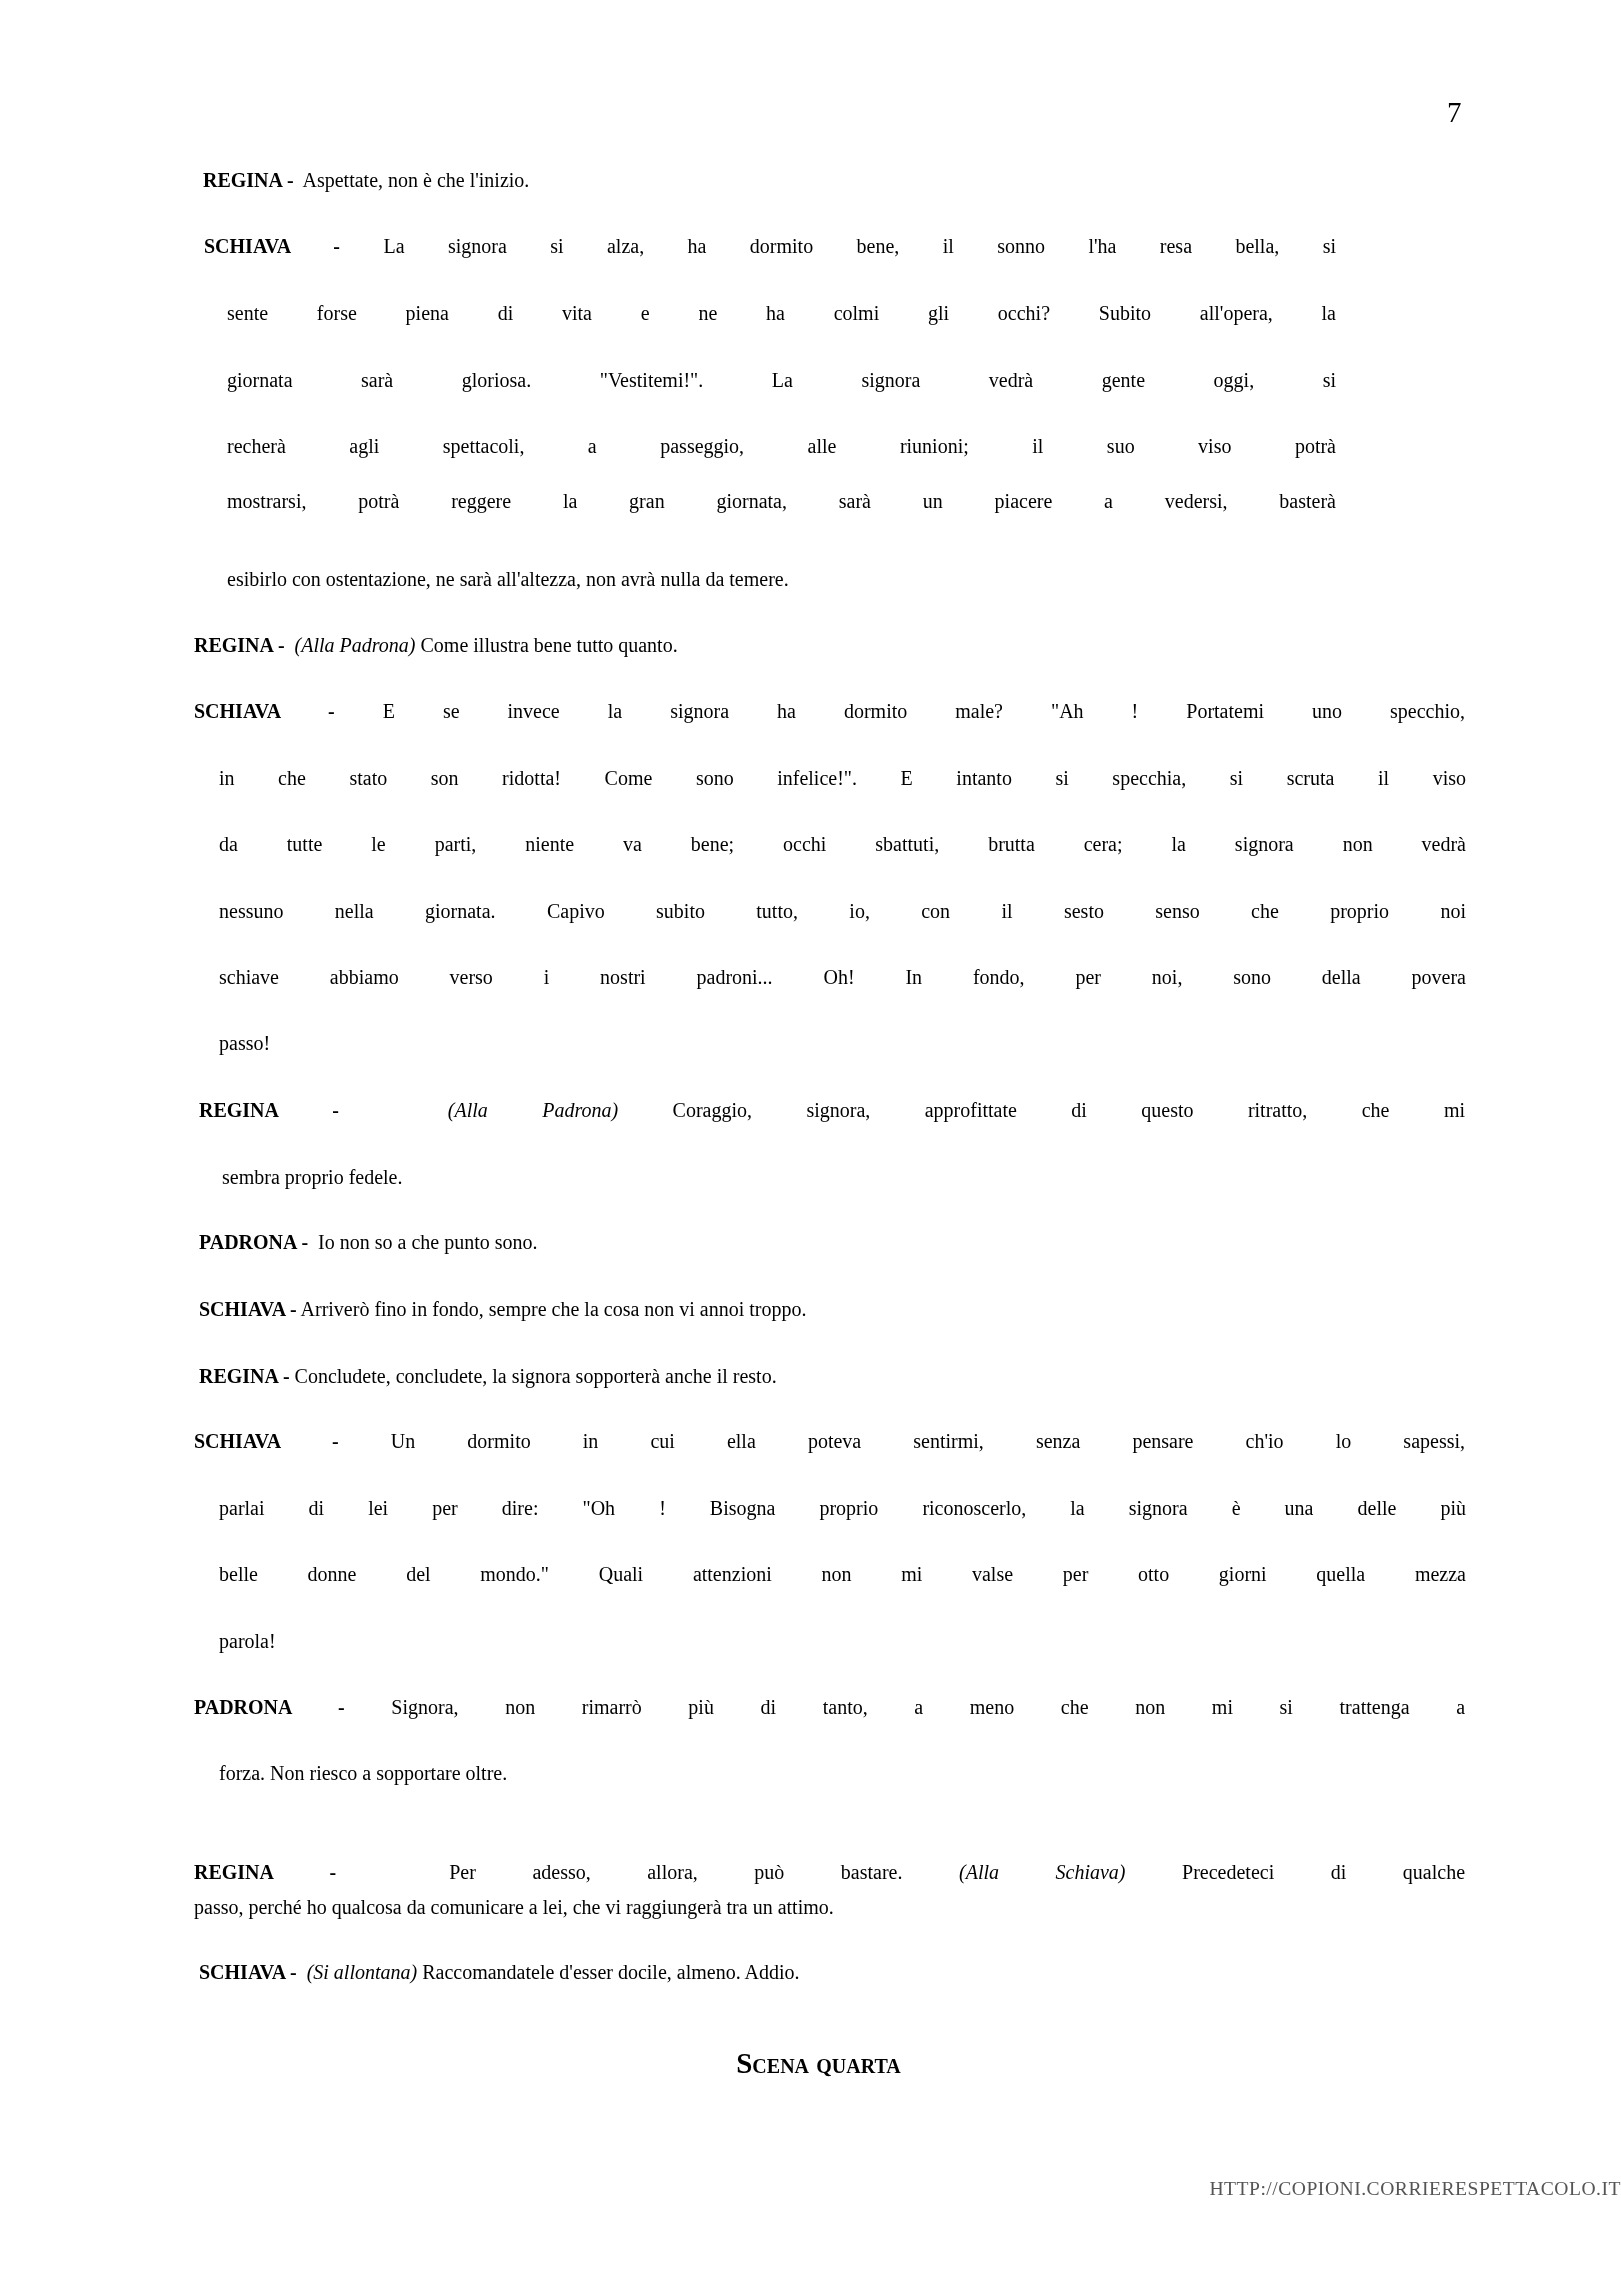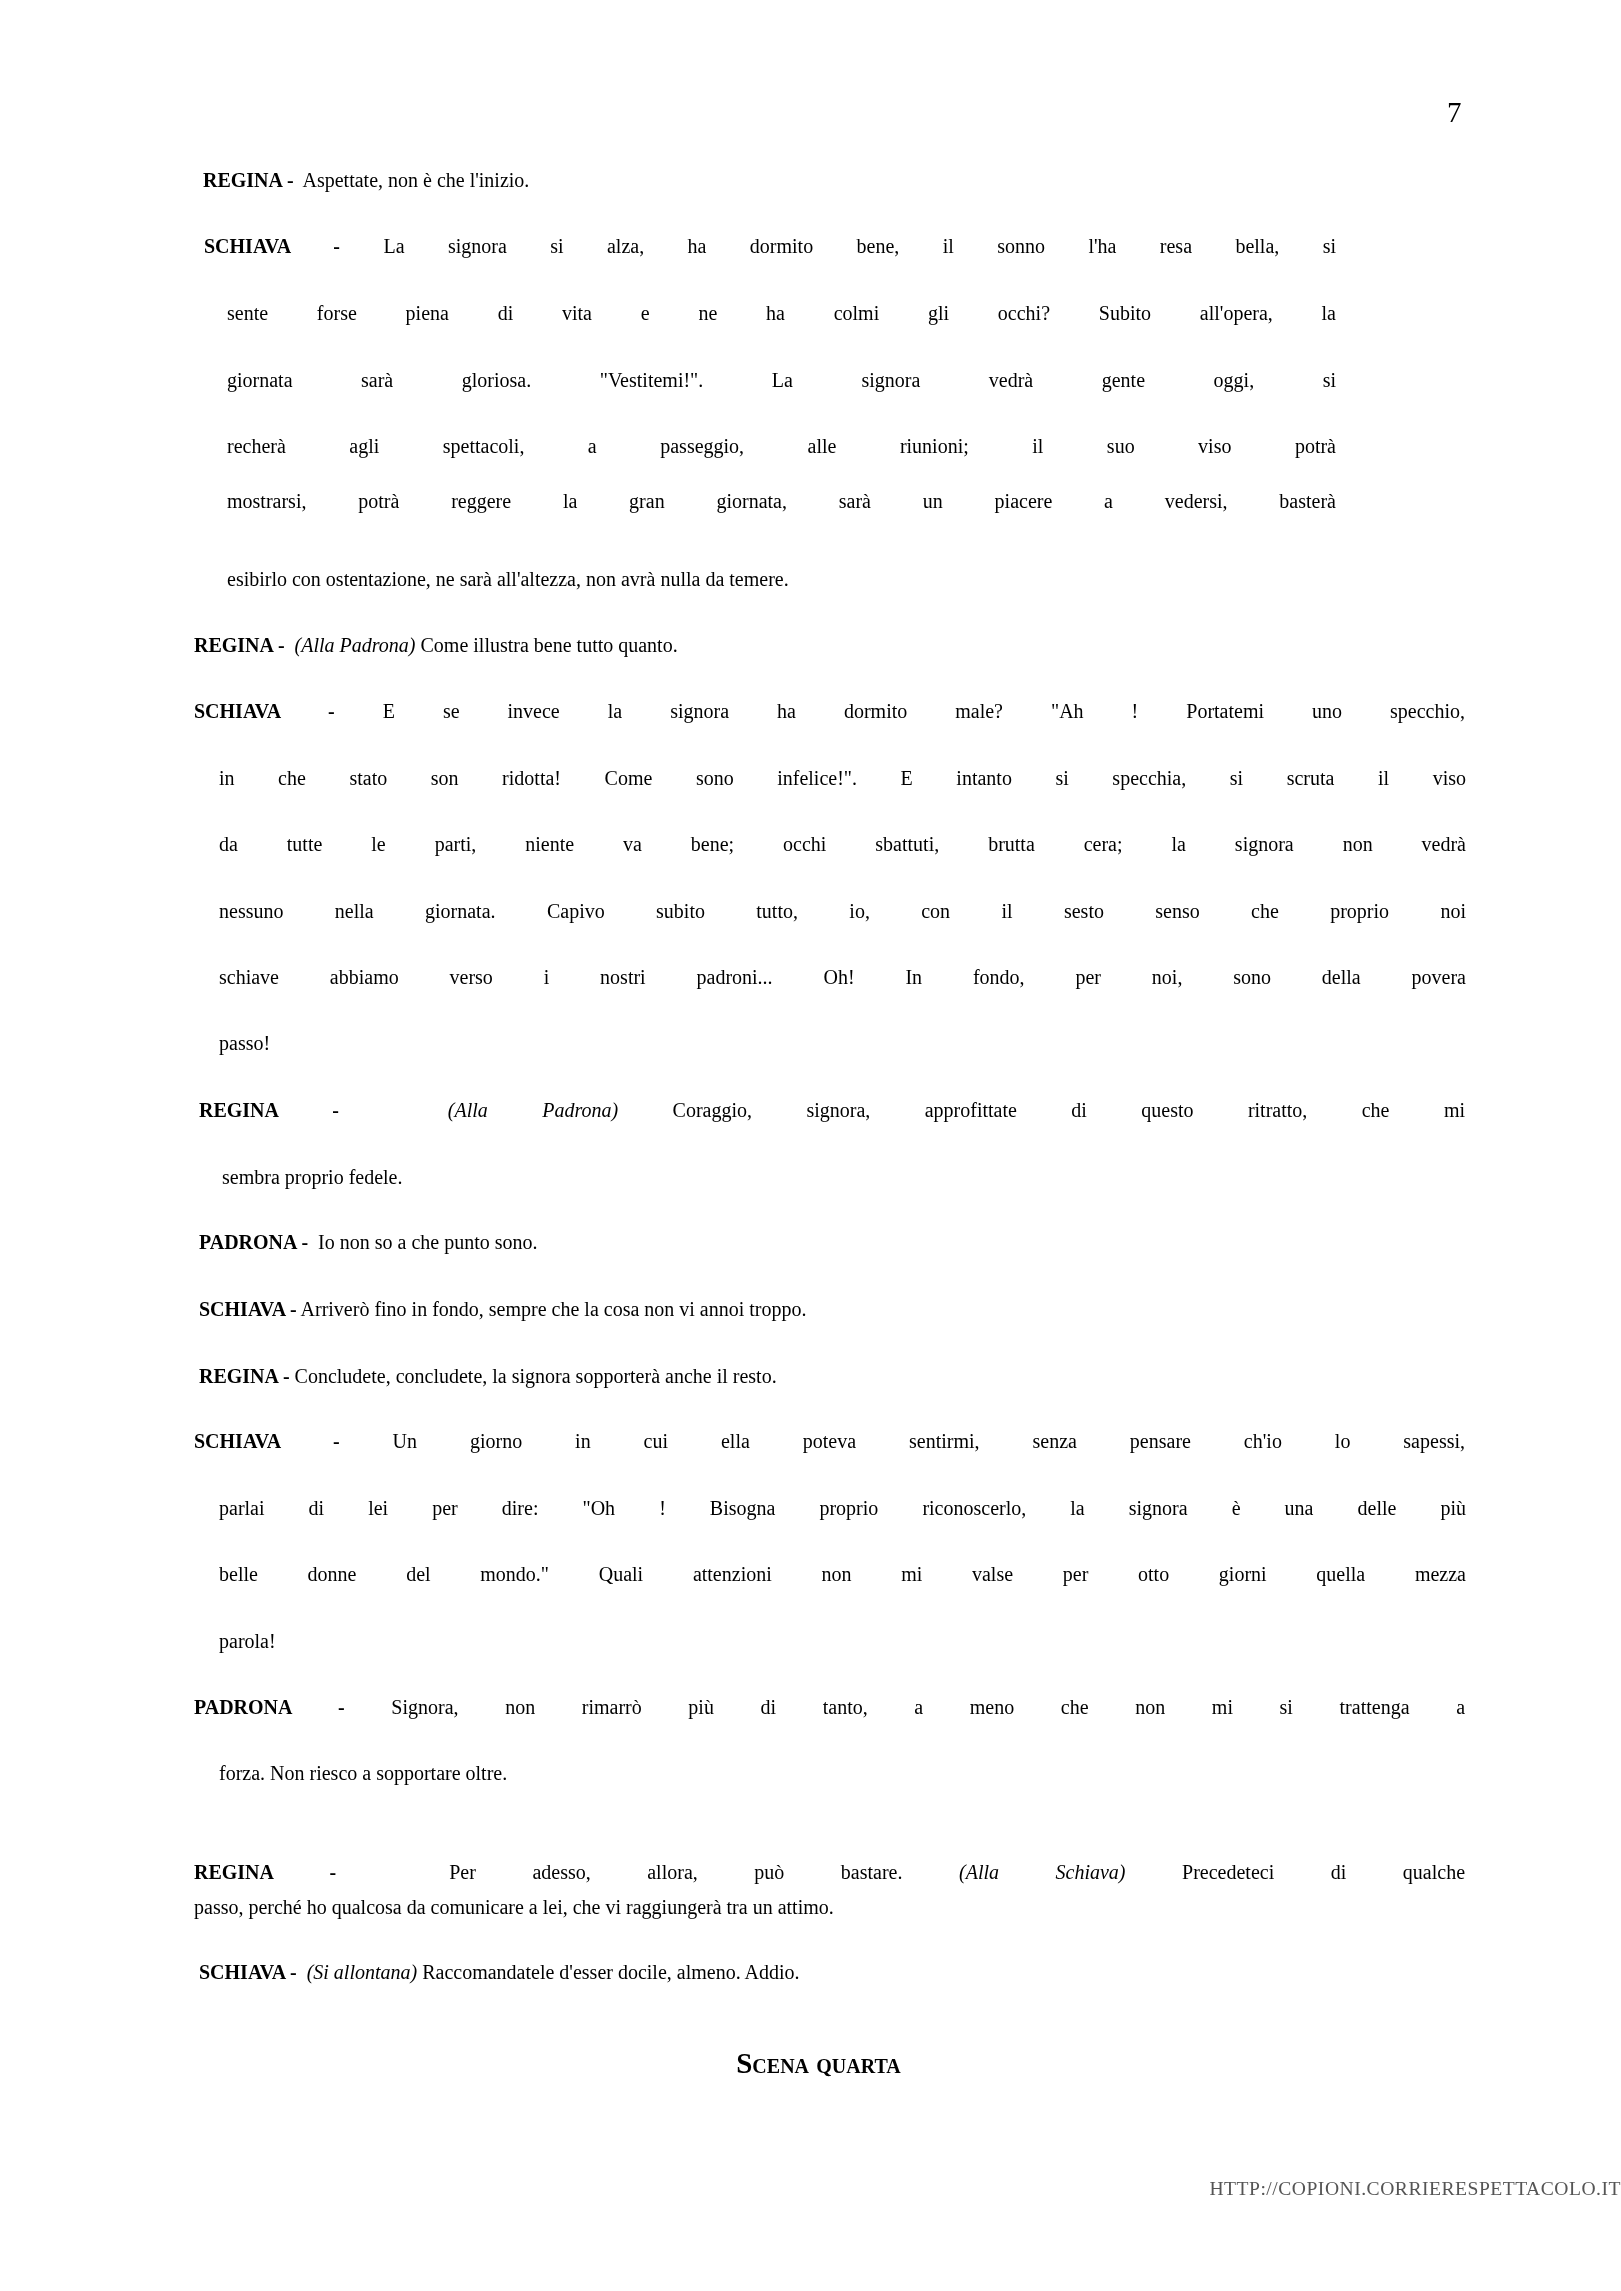--- a/index.html
+++ b/index.html
@@ -68,21 +68,21 @@
   <span>Arriverò fino in fondo, sempre che la cosa non vi annoi troppo.</span>
 </div>
 
 <div class="line" style="top:1357px;left:199px;">
   <span class="speaker">REGINA -</span>
   <span>Concludete, concludete, la signora sopporterà anche il resto.</span>
 </div>
 
 <div class="line just" style="top:1422px;left:194px;width:1271px;">
   <span class="speaker">SCHIAVA -</span>
-  <span>Un giorno in cui ella poteva sentirmi, senza pensare ch'io lo sapessi,</span>
+  <span>Un dormito in cui ella poteva sentirmi, senza pensare ch'io lo sapessi,</span>
 </div>
 <div class="line just" style="top:1489px;left:219px;width:1247px;">parlai di lei per dire: "Oh ! Bisogna proprio riconoscerlo, la signora è una delle più</div>
 <div class="line just" style="top:1555px;left:219px;width:1247px;">belle donne del mondo." Quali attenzioni non mi valse per otto giorni quella mezza</div>
 <div class="line" style="top:1622px;left:219px;">parola!</div>
 
 <div class="line just" style="top:1688px;left:194px;width:1271px;">
   <span class="speaker">PADRONA -</span>
   <span>Signora, non rimarrò più di tanto, a meno che non mi si trattenga a</span>
 </div>
 <div class="line" style="top:1754px;left:219px;">forza. Non riesco a sopportare oltre.</div>

